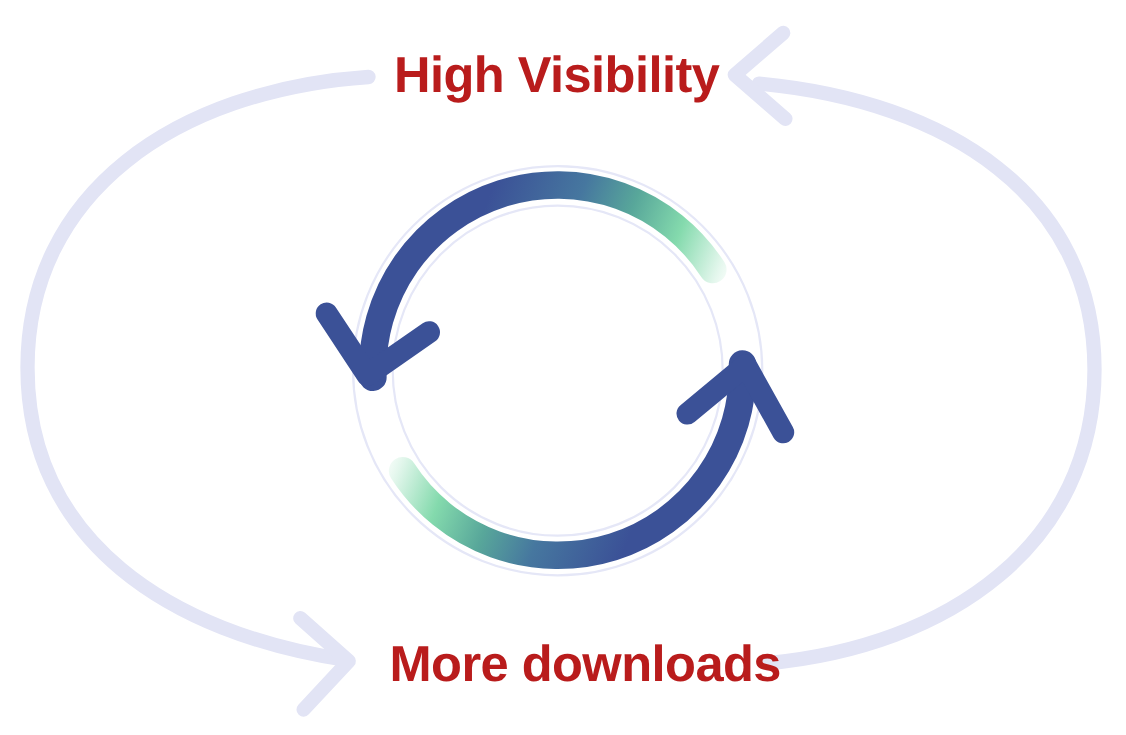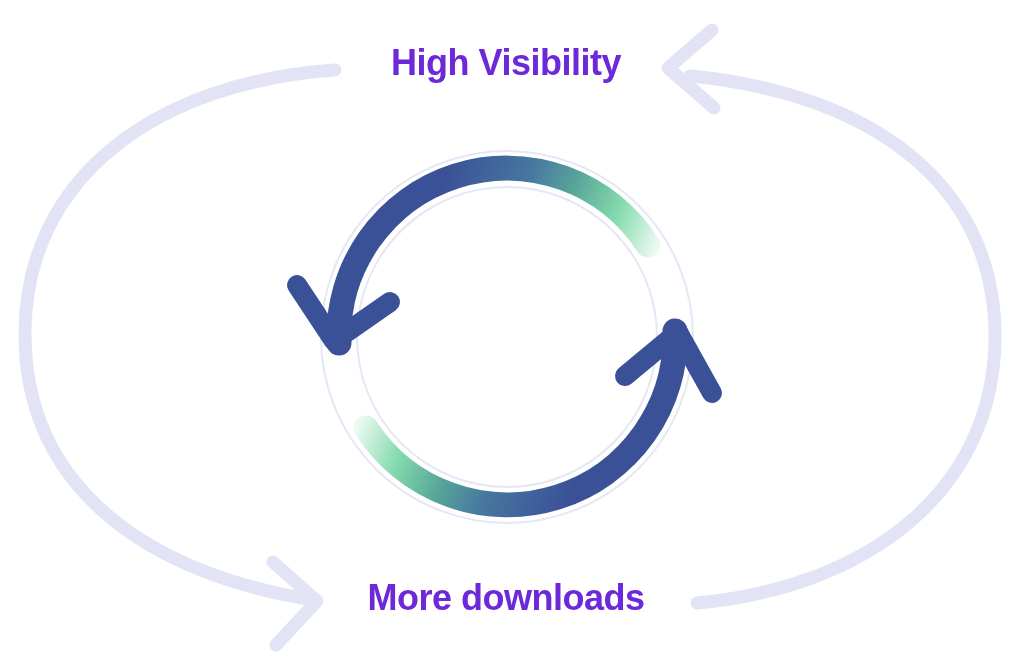--- a/index.html
+++ b/index.html
@@ -17,29 +17,29 @@
   }
   .stage svg {
     position: absolute;
     left: 0;
     top: 0;
   }
   .cycle-label {
     position: absolute;
     transform: translateX(-50%);
     font-weight: 700;
-    font-size: 36px;
+    font-size: 46px;
     line-height: 1;
     letter-spacing: -0.5px;
-    color: #6d28d9;
+    color: #b91c1c;
     white-space: nowrap;
     text-align: right;
   }
   .cycle-label.top    { left: 506px; top: 45px; }
-  .cycle-label.bottom { left: 506px; top: 580px; }
+  .cycle-label.bottom { left: 532px; top: 580px; }
 </style>
 </head>
 <body>
 
 <div class="stage">
 
   <svg width="1024" height="668" viewBox="0 0 1024 668">
     <defs>
       <linearGradient id="gTop" gradientUnits="userSpaceOnUse" x1="676" y1="248" x2="452" y2="160">
         <stop offset="0" stop-color="#C8F2DA" stop-opacity="0"></stop>

